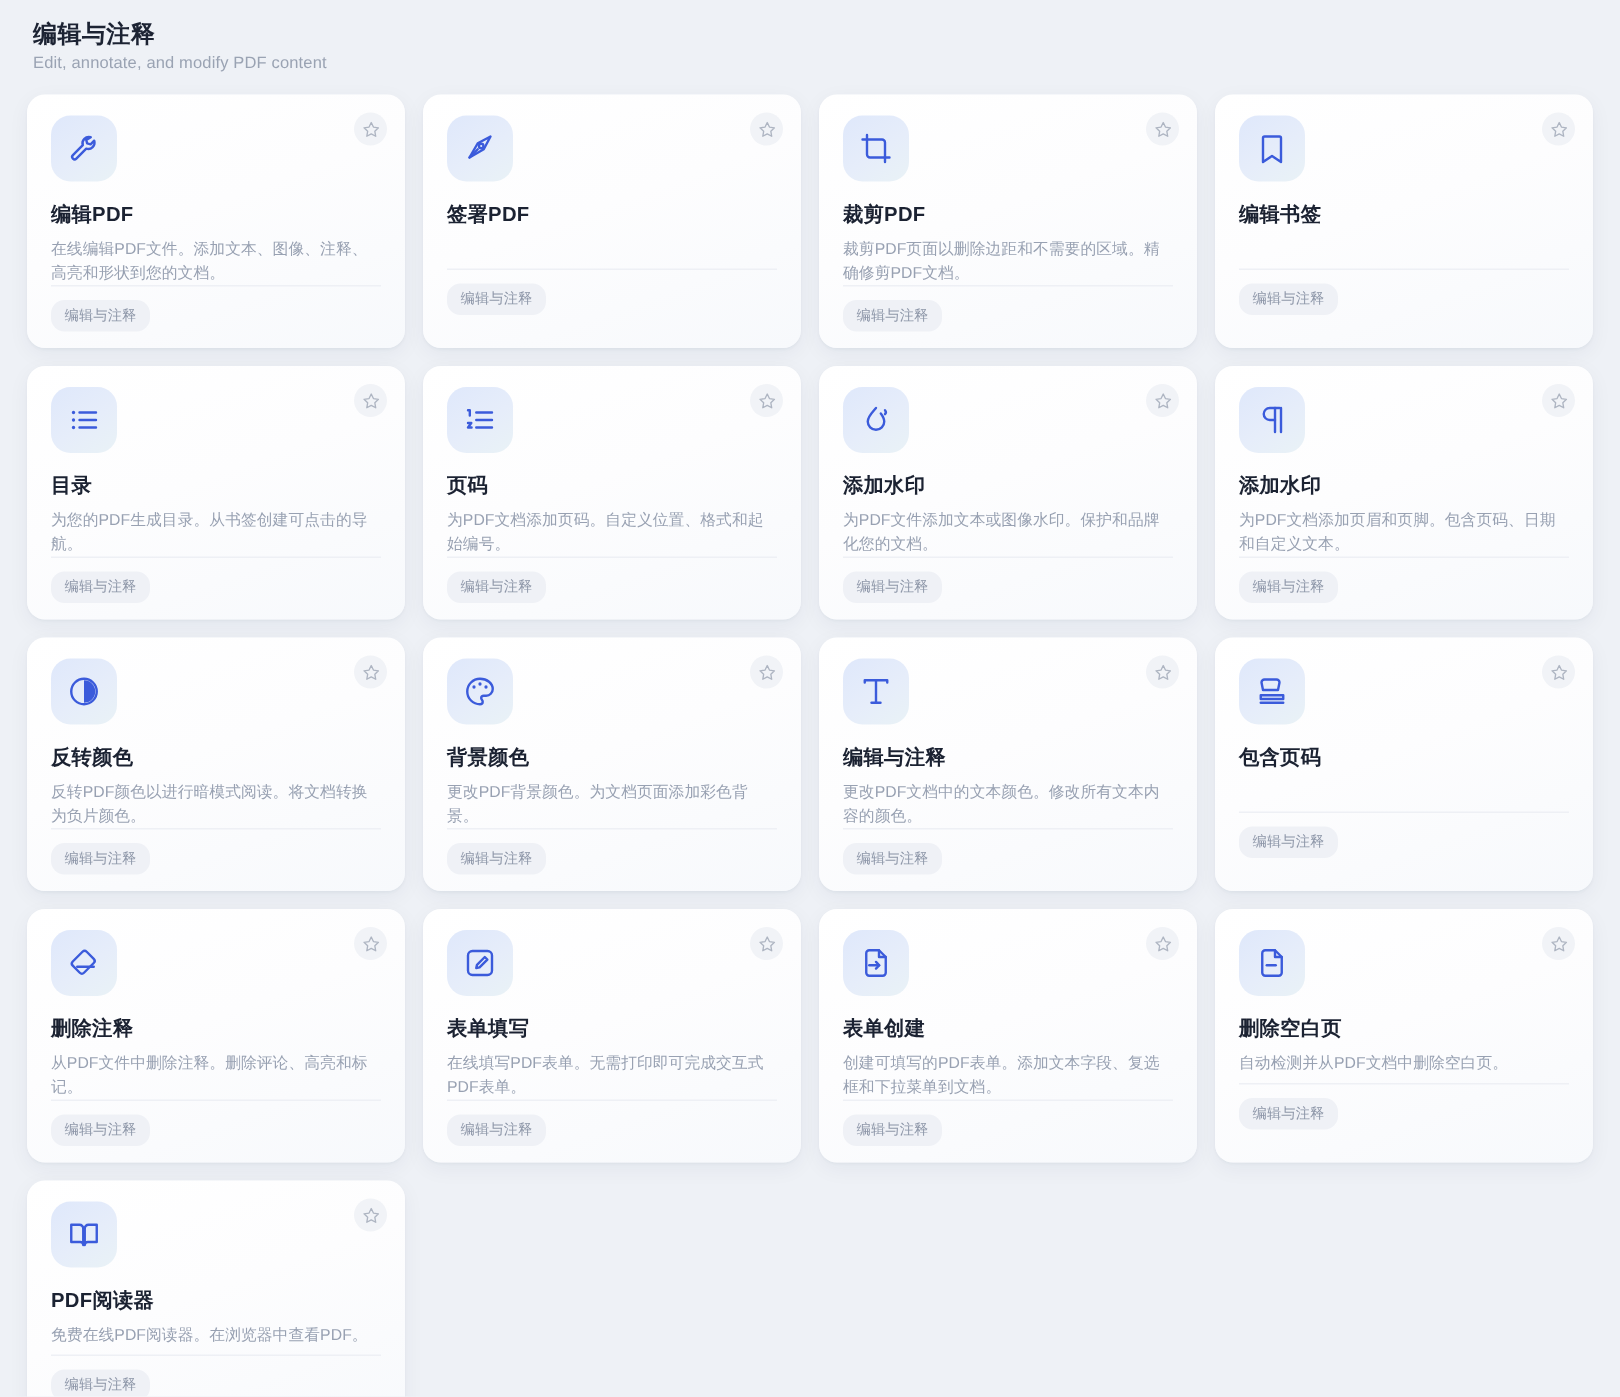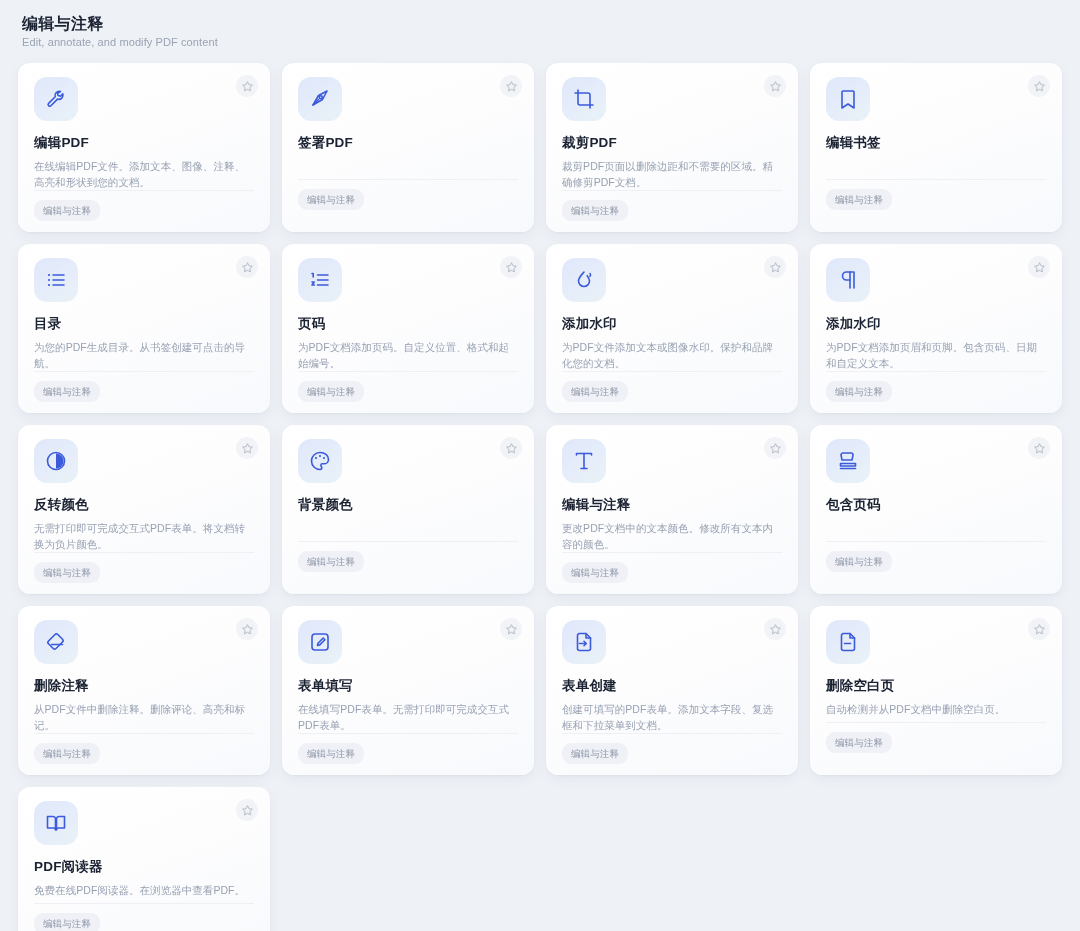--- a/index.html
+++ b/index.html
@@ -277,38 +277,39 @@
             <circle cx="11" cy="11" r="8.5"></circle>
             <path d="M11 3.5a7.5 7.5 0 0 1 0 15z" fill="#3b5bdb" stroke="none"></path>
           </svg>
         </div>
         <div class="fav-button">
           <svg viewBox="0 0 11 11" fill="none" stroke="#aeb5c2" stroke-width="0.9" stroke-linejoin="round">
             <path d="M5.5 0.7 6.95 3.7 10.3 4.2 7.9 6.55 8.47 9.85 5.5 8.3 2.53 9.85 3.1 6.55 0.7 4.2 4.05 3.7z"></path>
           </svg>
         </div>
         <div class="card-title">反转颜色</div>
-        <div class="card-desc">无需打印即可完成交互式PDF表单。将文档转换为负片颜色。</div>
+        <div class="card-desc">反转PDF颜色以进行暗模式阅读。将文档转换为负片颜色。</div>
         <div class="card-footer"><span class="tag-pill">编辑与注释</span></div>
       </div>
       <div class="card">
         <div class="icon-tile">
           <svg viewBox="0 0 22 22" fill="none" stroke="#3b5bdb" stroke-width="1.6" stroke-linecap="round" stroke-linejoin="round">
             <path d="M11 2.5a8.5 8.5 0 0 0 0 17c1.2 0 1.8-.8 1.8-1.7 0-.5-.2-.9-.5-1.2-.3-.4-.5-.7-.5-1.2 0-.9.7-1.6 1.7-1.6h1.6a4.4 4.4 0 0 0 4.4-4.4c0-3.9-3.8-6.9-8.5-6.9z"></path>
             <circle cx="7" cy="8" r="1.1" fill="#3b5bdb" stroke="none"></circle>
             <circle cx="11" cy="6" r="1.1" fill="#3b5bdb" stroke="none"></circle>
             <circle cx="15" cy="8" r="1.1" fill="#3b5bdb" stroke="none"></circle>
           </svg>
         </div>
         <div class="fav-button">
           <svg viewBox="0 0 11 11" fill="none" stroke="#aeb5c2" stroke-width="0.9" stroke-linejoin="round">
             <path d="M5.5 0.7 6.95 3.7 10.3 4.2 7.9 6.55 8.47 9.85 5.5 8.3 2.53 9.85 3.1 6.55 0.7 4.2 4.05 3.7z"></path>
           </svg>
         </div>
         <div class="card-title">背景颜色</div>
+        <div class="card-desc">更改PDF背景颜色。为文档页面添加彩色背景。</div>
         <div class="card-footer"><span class="tag-pill">编辑与注释</span></div>
       </div>
       <div class="card">
         <div class="icon-tile">
           <svg viewBox="0 0 22 22" fill="none" stroke="#3b5bdb" stroke-width="1.6" stroke-linecap="round" stroke-linejoin="round">
             <path d="M3.5 5V3.5h15V5"></path>
             <path d="M11 3.5v15"></path>
             <path d="M8 18.5h6"></path>
           </svg>
         </div>

